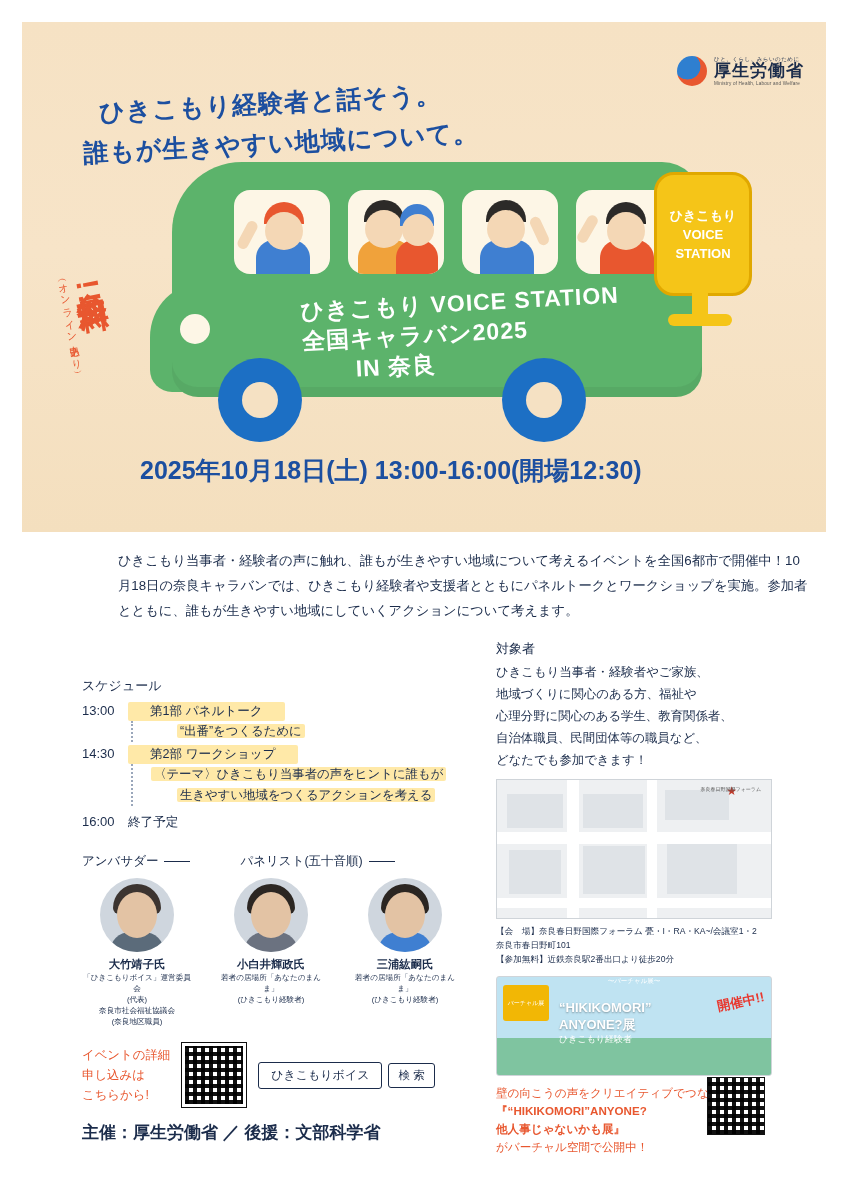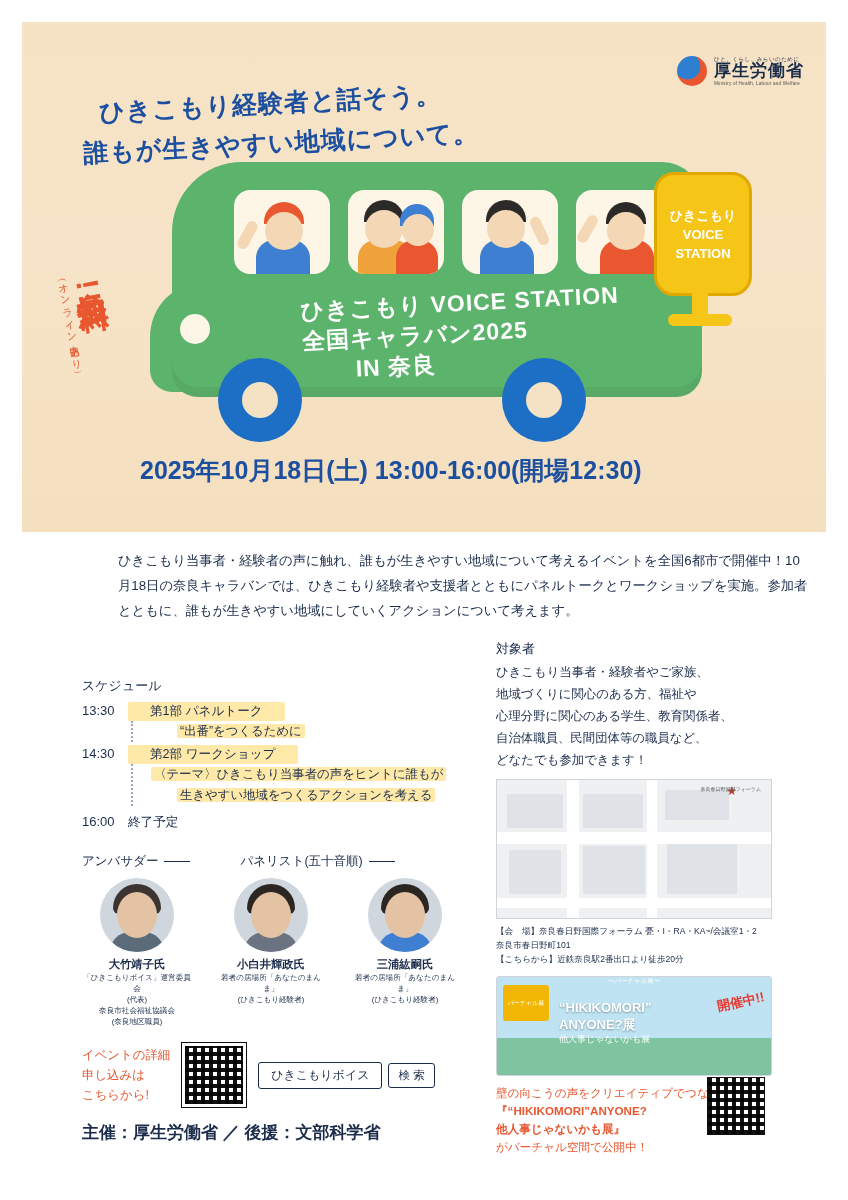--- a/index.html
+++ b/index.html
@@ -274,21 +274,21 @@
 
     <div class="hero-date">2025年10月18日(土) 13:00-16:00(開場12:30)</div>
   </div>
 
   <div class="lead">ひきこもり当事者・経験者の声に触れ、誰もが生きやすい地域について考えるイベントを全国6都市で開催中！10月18日の奈良キャラバンでは、ひきこもり経験者や支援者とともにパネルトークとワークショップを実施。参加者とともに、誰もが生きやすい地域にしていくアクションについて考えます。</div>
 
   <div class="col-left">
     <div class="sec-title">スケジュール</div>
 
     <div class="sched-row">
-      <div class="sched-time">13:30</div>
+      <div class="sched-time">13:00</div>
       <div class="sched-body">
         <span class="hl">第1部 パネルトーク</span>
         <div class="dotline">
           <div class="sub" style="padding-left:36px;"><span class="mark">“出番”をつくるために</span></div>
         </div>
       </div>
     </div>
 
     <div class="sched-row">
       <div class="sched-time">14:30</div>
@@ -385,31 +385,31 @@
       <div class="road" style="left:150px;top:0;width:10px;height:138px;"></div>
       <div class="road" style="left:0;top:52px;width:274px;height:12px;"></div>
       <div class="road" style="left:0;top:118px;width:274px;height:10px;"></div>
       <div class="star" style="right:34px;top:4px;">★</div>
       <div class="lbl" style="right:10px;top:6px;">奈良春日野国際フォーラム</div>
     </div>
 
     <div class="map-note">
       <div>【会　場】奈良春日野国際フォーラム 甍・I・RA・KA~/会議室1・2</div>
       <div>奈良市春日野町101</div>
-      <div>【こちらから】近鉄奈良駅2番出口より徒歩20分</div>
+      <div>【参加無料】近鉄奈良駅2番出口より徒歩20分</div>
     </div>
 
     <div class="banner">
       <div class="bn-bar">〜バーチャル展〜</div>
       <div class="bn-tag">バーチャル展</div>
       <div class="bn-title">
         <div>“HIKIKOMORI”</div>
         <div>ANYONE?展</div>
       </div>
-      <div class="bn-sub">他人事じゃないかも展</div>
+      <div class="bn-sub">ひきこもり経験者</div>
       <div class="bn-open">開催中!!</div>
     </div>
 
     <div class="bn-desc">
       <div>壁の向こうの声をクリエイティブでつなぐ展覧会</div>
       <div class="b">『“HIKIKOMORI”ANYONE?</div>
       <div class="b">他人事じゃないかも展』</div>
       <div>がバーチャル空間で公開中！</div>
     </div>
     <div class="qr2"></div>

